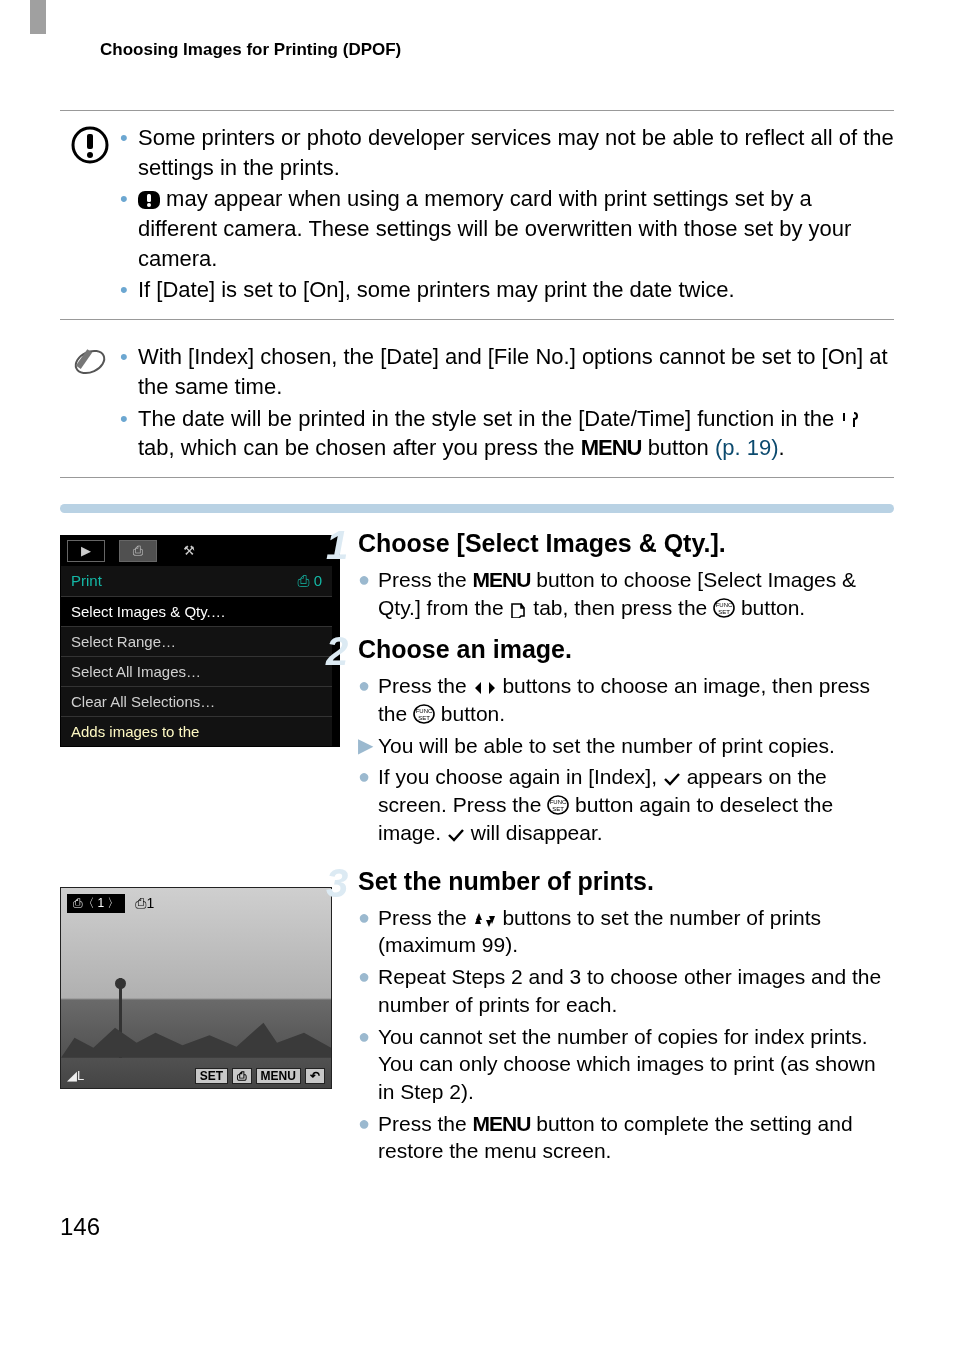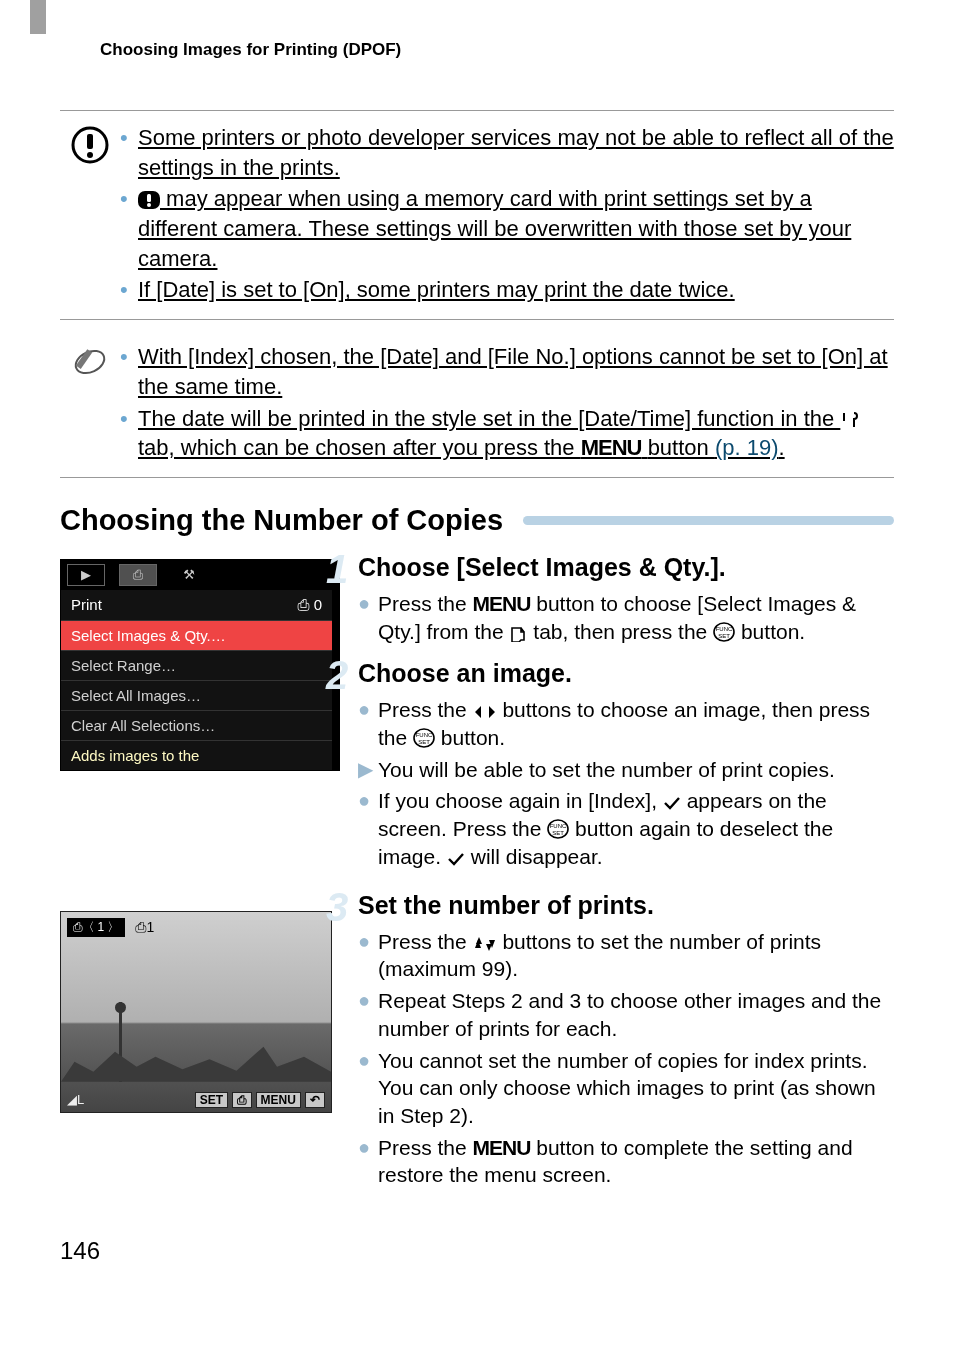--- a/index.html
+++ b/index.html
@@ -52,21 +52,21 @@
   .bul {
     display: flex;
     margin-bottom: 2px;
   }
   .bul > .dot {
     color: #6ca7d1;
     font-size: 22px;
     width: 18px;
     flex: 0 0 18px;
   }
-  .bul > .txt { flex: 1; text-decoration: underline; }
+  .bul > .txt { flex: 1; }
   .inline-icon {
     display: inline-block;
     vertical-align: -3px;
   }
   .blue-link { color: #0c4a6e; }
   .section-title-wrap {
     display: flex;
     align-items: center;
     margin-top: 26px;
     margin-bottom: 16px;
@@ -152,23 +152,23 @@
     width: 36px;
     height: 20px;
     display:flex; align-items:center; justify-content:center;
     color:#ccc; font-size:13px;
   }
   .cam-tabs .tab.active { background: #505050; }
   .cam-row {
     padding: 6px 10px;
     border-top: 1px solid #333;
   }
-  .cam-row.hl { background: #ef4444; color:#fff; }
+  .cam-row.hl { background: #000000; color:#fff; }
   .cam-menu-title {
-    color: #ffffff;
+    color: #14b8a6;
     padding: 6px 10px;
     font-style: normal;
     display:flex; justify-content:space-between;
   }
   
   .photo-box {
     width: 270px;
     height: 200px;
     background: linear-gradient(to bottom, #cfcfcf 0%, #b0b0b0 55%, #6a6a6a 56%, #444 100%);
     position: relative;
@@ -269,21 +269,20 @@
           <span> tab, which can be chosen after you press the </span>
           <span style="font-family:Arial Narrow,Arial;font-weight:bold;letter-spacing:-1px">MENU</span>
           <span> button </span>
           <span class="blue-link">(p. 19)</span><span>.</span>
         </div>
       </div>
     </div>
   </div>
 
   <div class="section-title-wrap">
-    <div class="section-title">Choosing the Number of Copies</div>
     <div class="section-rule"></div>
   </div>
 
   <div class="two-col">
     <div class="left-col">
       <div class="cam-box">
         <div class="cam-tabs">
           <div class="tab">▶</div>
           <div class="tab active">⎙</div>
           <div class="tab" style="border:none;background:transparent">⚒</div>

